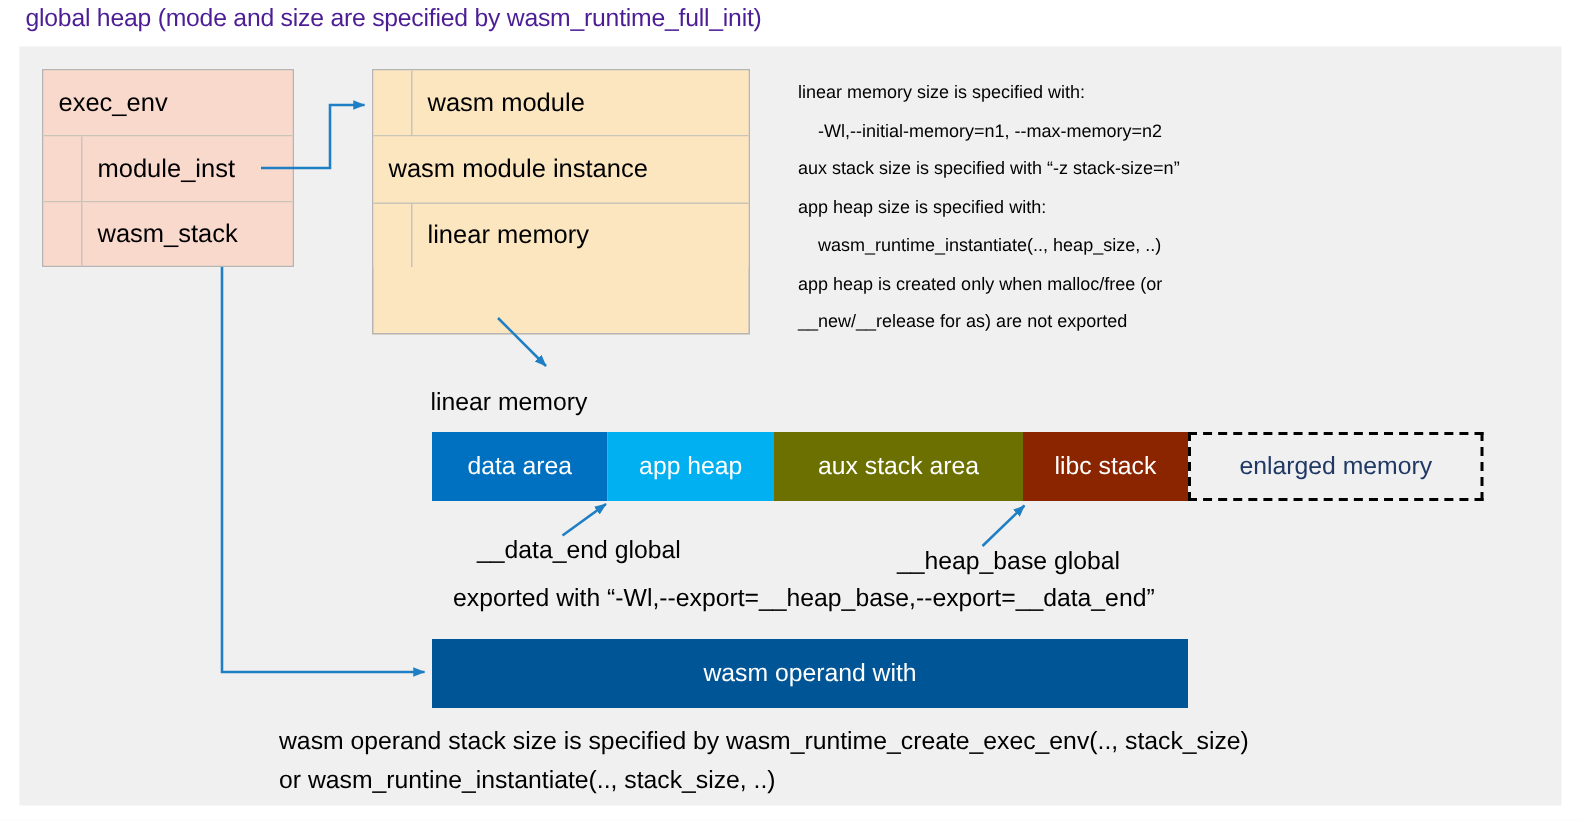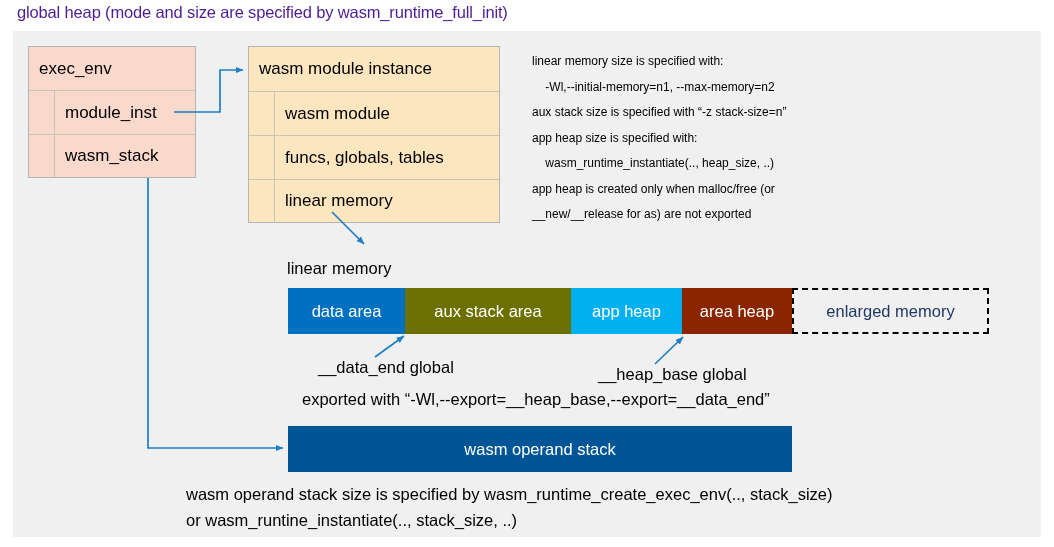--- a/index.html
+++ b/index.html
@@ -164,60 +164,56 @@
       <div class="gutter" style="width:26px;"></div>
       <span class="rowlabel">module_inst</span>
     </div>
     <div class="row" style="height:42px;">
       <div class="gutter" style="width:26px;"></div>
       <span class="rowlabel">wasm_stack</span>
     </div>
   </div>
 
   <div class="struct mod-inst" style="left:248px; top:46px; width:252px; height:177px;">
+    <div class="row" style="height:44px;">
+      <div class="gutter" style="width:26px;"></div>
+      <span class="rowlabel">wasm module</span>
+    </div>
     <div class="row hdr" style="height:45px;">
       <span class="rowlabel">wasm module instance</span>
-    </div>
-    <div class="row" style="height:44px;">
-      <div class="gutter" style="width:26px;"></div>
-      <span class="rowlabel">wasm module</span>
-    </div>
-    <div class="row" style="height:44px;">
-      <div class="gutter" style="width:26px;"></div>
-      <span class="rowlabel">funcs, globals, tables</span>
     </div>
     <div class="row" style="height:42px;">
       <div class="gutter" style="width:26px;"></div>
       <span class="rowlabel">linear memory</span>
     </div>
   </div>
 
   <div class="note" style="left:532px; top:49px;">linear memory size is specified with:
     -Wl,--initial-memory=n1, --max-memory=n2
 aux stack size is specified with “-z stack-size=n”
 app heap size is specified with:
     wasm_runtime_instantiate(.., heap_size, ..)
 app heap is created only when malloc/free (or
 __new/__release for as) are not exported</div>
 
   <div class="lm-caption" style="left:287px; top:259px;">linear memory</div>
 
   <div class="membar" style="left:288px; top:288px;">
     <div class="seg" style="width:117px; background:#0070c0;">data area</div>
+    <div class="seg" style="width:111px; background:#00b0f0;">app heap</div>
     <div class="seg" style="width:166px; background:#6b7000;">aux stack area</div>
-    <div class="seg" style="width:111px; background:#00b0f0;">app heap</div>
-    <div class="seg" style="width:110px; background:#8b2500;">area heap</div>
+    <div class="seg" style="width:110px; background:#8b2500;">libc stack</div>
     <div class="seg enlarged" style="width:197px;">enlarged memory</div>
   </div>
 
   <div class="ann" style="left:598px; top:365px;">__heap_base global</div>
   <div class="ann" style="left:318px; top:358px;">__data_end global</div>
   <div class="ann" style="left:302px; top:390px;">exported with “-Wl,--export=__heap_base,--export=__data_end”</div>
 
-  <div class="opstack" style="left:288px; top:426px; width:504px; height:46px; background:#005596;">wasm operand stack</div>
+  <div class="opstack" style="left:288px; top:426px; width:504px; height:46px; background:#005596;">wasm operand with</div>
 
   <div class="bottomnote" style="left:186px; top:482px;">wasm operand stack size is specified by wasm_runtime_create_exec_env(.., stack_size)
 or wasm_runtine_instantiate(.., stack_size, ..)</div>
 
   <svg class="wires" viewBox="0 0 1054 547" xmlns="http://www.w3.org/2000/svg">
     <defs>
       <marker id="ah" markerWidth="9" markerHeight="9" refX="7.5" refY="3.2" orient="auto" markerUnits="userSpaceOnUse">
         <path d="M0,0 L8,3.2 L0,6.4 z" fill="#1f7fc4"></path>
       </marker>
     </defs>

